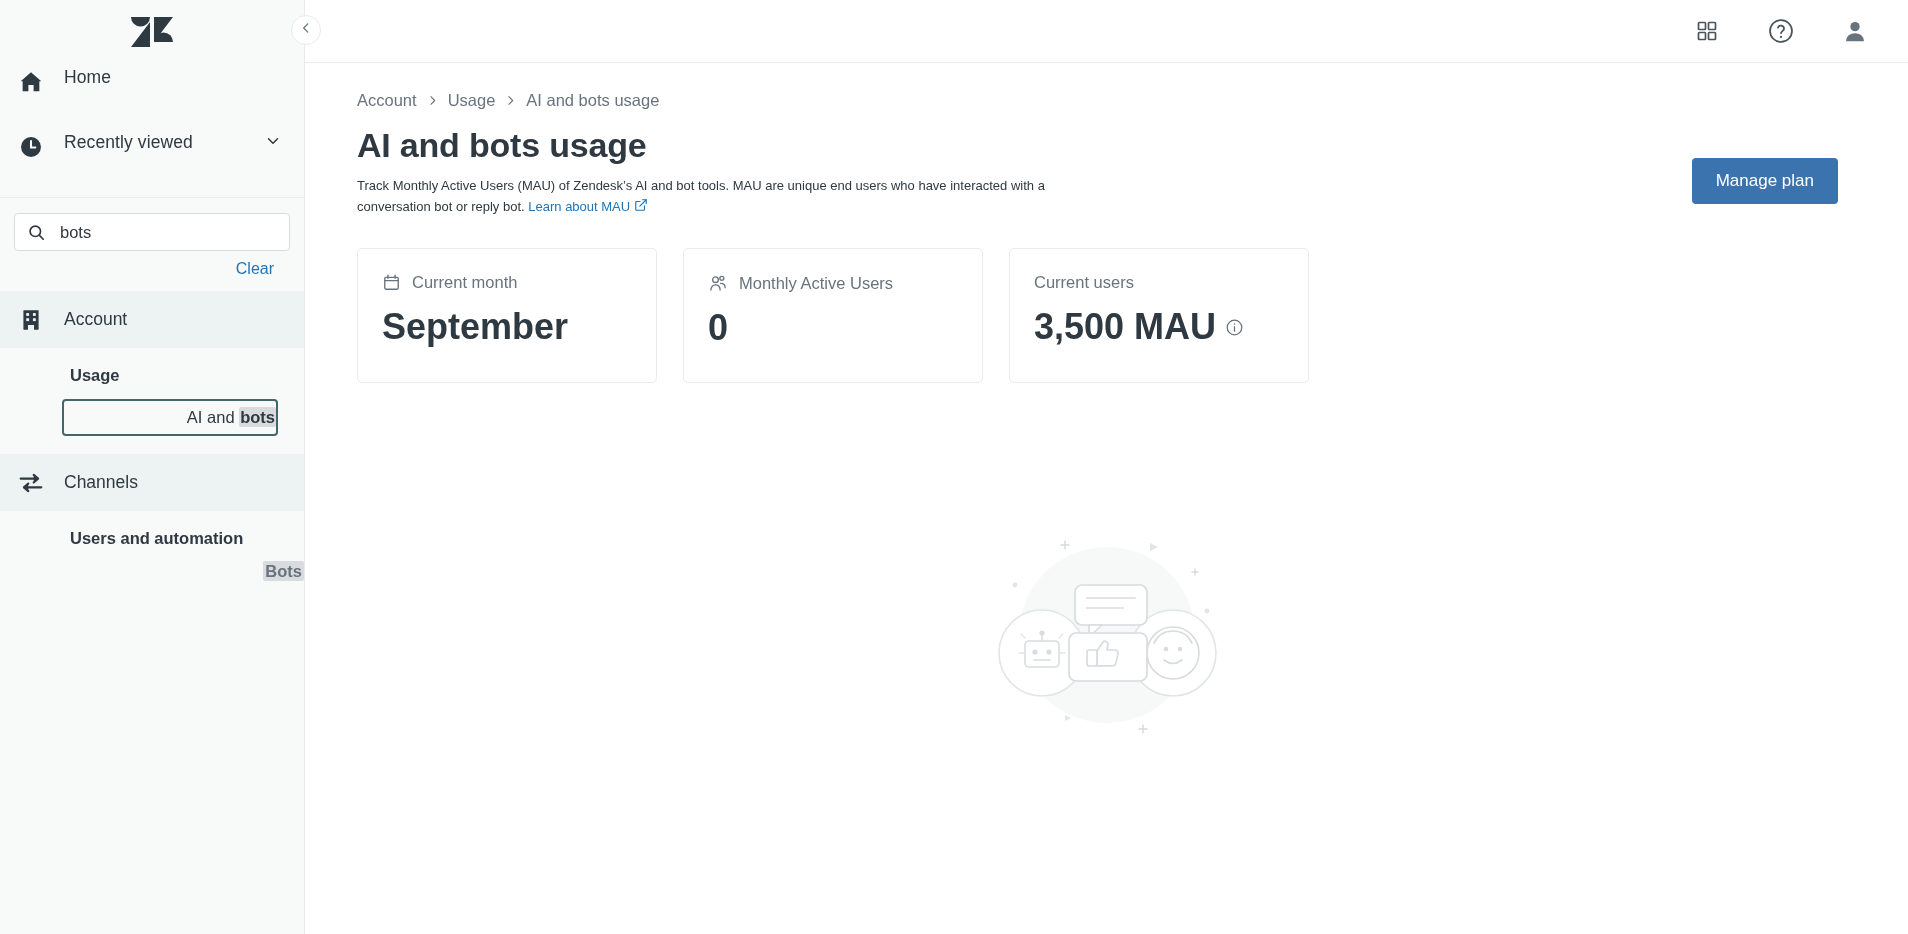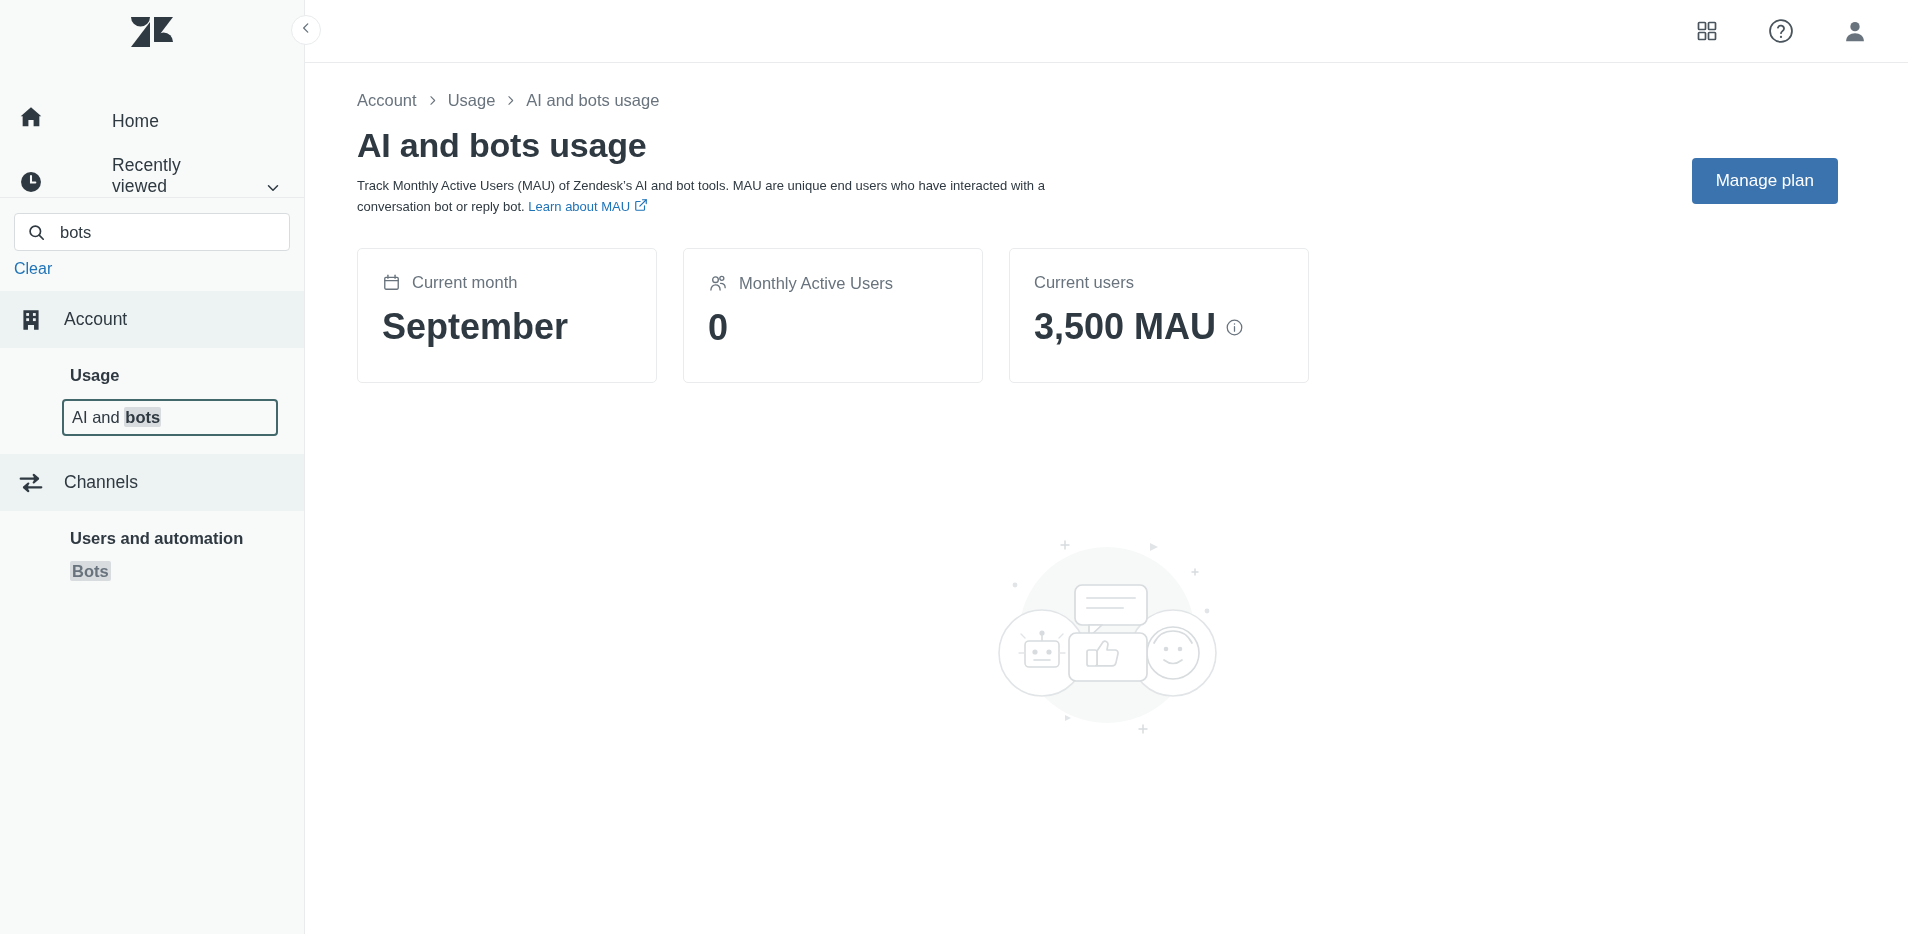--- a/index.html
+++ b/index.html
@@ -22,25 +22,24 @@
     flex: 0 0 305px;
   }
   .brand {
     height: 63px;
     display: flex; align-items: center; justify-content: center;
   }
   .zen-logo { width: 42px; height: 34px; display: block; }
 
   .nav-top { padding-top: 4px; }
   .nav-row {
-    display: flex; align-items: flex-end;
+    display: flex; align-items: flex-start;
     height: 65px;
     padding: 0 22px 0 16px;
     cursor: pointer;
-    gap: 48px;
   }
   .nav-row .ic {
     width: 30px; height: 30px;
     display: flex; align-items: center; justify-content: center;
     margin-right: 18px;
     flex: 0 0 30px;
   }
   .nav-row .lbl {
     font-size: 17.5px;
     color: #2f3941;
@@ -62,21 +61,21 @@
   .search-box .mag { margin-right: 12px; display: flex; }
   .search-box input {
     border: none; outline: none;
     font-size: 16.5px;
     color: #2f3941;
     background: transparent;
     width: 100%;
     font-family: "Liberation Sans", sans-serif;
   }
   .clear-row {
-    display: flex; 
+    display: flex; justify-content: flex-end;
     padding: 9px 16px 13px 0;
   }
   .clear-link {
     color: #1f73b7;
     font-size: 16px;
     cursor: pointer;
   }
 
   .sec-head {
     display: flex; align-items: center;
@@ -94,20 +93,21 @@
 
   .sub-block { background: #f8f9f9; padding: 18px 0 18px 0; }
   .sub-title {
     font-size: 16.5px; font-weight: bold; color: #2f3941;
     padding: 0 0 0 70px; margin-bottom: 14px;
   }
   .sub-item {
     font-size: 16.5px; color: #2f3941;
     padding: 0 0 0 70px;
     cursor: pointer;
+    text-align: right;
   }
   .sub-item.focused {
     margin: 0 26px 0 62px;
     padding: 7px 0 7px 8px;
     border: 2px solid #42686c;
     border-radius: 4px;
     background: #f8f9f9;
   }
   mark.hl {
     background: #d8dcde;

